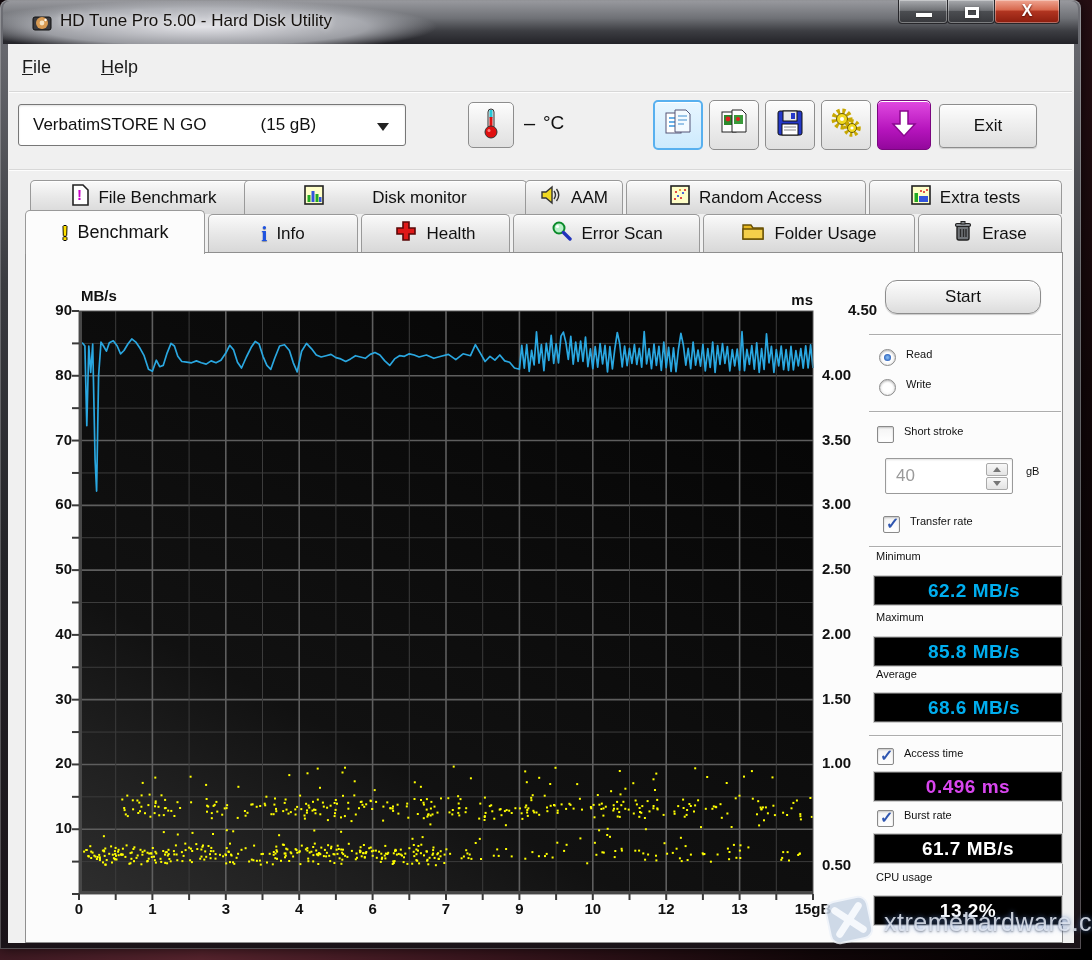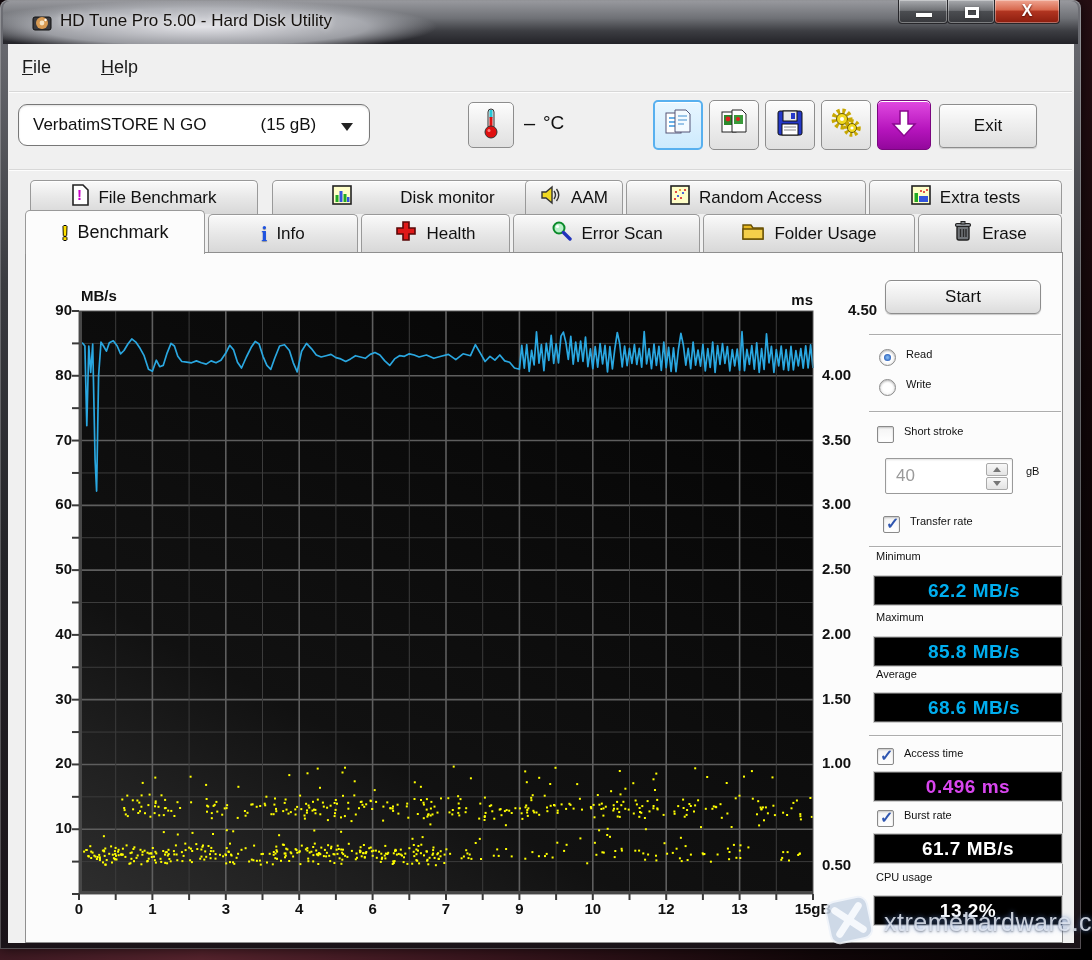--- a/index.html
+++ b/index.html
@@ -30,22 +30,22 @@
   #client-area { position:absolute; left:8px; top:44px; width:1066px; height:899px; background:#f0f0f0; }
   
   #menubar { position:absolute; left:14px; top:54px; height:32px; display:flex; gap:34px; }
   .menu-item { display:inline-block; font-size:18px; color:#1a1a1a; padding:3px 8px; cursor:default; }
   .menu-item::first-letter { text-decoration:underline; }
   #menu-divider { position:absolute; left:9px; top:91px; width:1063px; height:2px;
     border-top:1px solid #d8d8d8; border-bottom:1px solid #fdfdfd; }
   #toolbar-divider { position:absolute; left:9px; top:169px; width:1063px; height:2px;
     border-top:1px solid #d8d8d8; border-bottom:1px solid #fdfdfd; }
   
-  #drive-combo { position:absolute; left:18px; top:104px; width:352px; height:42px; background:#fff;
-    border:1px solid #777; border-radius:9px; display:flex; align-items:center; padding:0 14px;
+  #drive-combo { position:absolute; left:18px; top:104px; width:388px; height:42px; background:#fff;
+    border:1px solid #777; border-radius:3px; display:flex; align-items:center; padding:0 14px;
     box-shadow:inset 0 1px 2px rgba(0,0,0,.12); font-size:17px; color:#111; }
   #drive-combo .size { margin-left:54px; }
   .combo-arrow { position:absolute; right:16px; top:18px; width:0; height:0;
     border-left:6px solid transparent; border-right:6px solid transparent; border-top:8px solid #222; }
   .tool-button { position:absolute; border:1px solid #8d8d8d; border-radius:5px;
     background:linear-gradient(#fdfdfd,#ececec 55%,#e0e0e0); box-shadow:inset 0 1px 0 #fff;
     display:flex; align-items:center; justify-content:center; }
   #temp-button { left:468px; top:102px; width:46px; height:46px; }
   #temp-value { position:absolute; left:524px; top:112px; font-size:20px; color:#111; }
   #temp-unit  { position:absolute; left:543px; top:112px; font-size:19px; color:#111; }
@@ -70,21 +70,21 @@
   #content-panel { position:absolute; left:25px; top:252px; width:1038px; height:691px;
     background:#fcfcfc; border:1px solid #8f8f8f; z-index:5; }
   #plot-svg { position:absolute; left:45px; top:54px; }
   .axis-label { position:absolute; font-size:15px; font-weight:bold; color:#111; }
   .tick-label { position:absolute; font-size:15px; font-weight:bold; color:#111; }
   .tick-left { width:36px; text-align:right; }
   .tick-right { width:46px; text-align:left; }
   .tick-x { width:44px; text-align:center; }
   
   #start-button { position:absolute; left:859px; top:27px; width:156px; height:34px;
-    border:1px solid #8d8d8d; border-radius:6px; font-size:17px; color:#111;
+    border:1px solid #8d8d8d; border-radius:12px; font-size:17px; color:#111;
     background:linear-gradient(#fcfcfc,#ececec 55%,#dcdcdc); box-shadow:inset 0 1px 0 #fff,0 1px 1px rgba(0,0,0,.2);
     display:flex; align-items:center; justify-content:center; }
   .hsep { position:absolute; left:843px; width:192px; height:1px; background:#adadad; box-shadow:0 1px 0 #fff; }
   .ctl-label { font-size:11px; color:#111; }
   .radio { position:absolute; width:17px; height:17px; border-radius:50%;
     border:1px solid #8a8a8a; background:radial-gradient(#fff 40%,#e8e8e8); box-shadow:inset 0 1px 2px rgba(0,0,0,.25); }
   .radio .dot { display:none; position:absolute; left:4px; top:4px; width:7px; height:7px; border-radius:50%;
     background:radial-gradient(#7db4ee 15%,#2054b4 80%); }
   .radio.on .dot { display:block; }
   .checkbox { position:absolute; width:17px; height:17px; border:1px solid #8a8a8a; border-radius:2px;
@@ -233,21 +233,21 @@
   </div>
   <div id="toolbar-divider"></div>
 
   <div class="tab r1" style="left:30px;width:228px;">
     <span><svg width="18" height="22" viewBox="0 0 18 22">
           <path d="M2 1h10l5 5v15H2z" fill="#fff" stroke="#222" stroke-width="1.6"></path>
           <text x="6" y="16" font-size="15" font-weight="bold" fill="#cc00cc">!</text>
         </svg></span>
     <span>File Benchmark</span>
   </div>
-  <div class="tab r1" style="left:272px;width:283px;gap:48px;">
+  <div class="tab r1" style="left:244px;width:283px;gap:48px;">
     <span><svg width="20" height="20" viewBox="0 0 20 20">
           <rect x="1" y="1" width="18" height="18" fill="#ffffc8" stroke="#222" stroke-width="1.6"></rect>
           <rect x="3.5" y="10" width="3" height="7" fill="#22aa22"></rect>
           <rect x="7.5" y="6" width="3" height="11" fill="#3355dd"></rect>
           <rect x="11.5" y="9" width="3" height="8" fill="#22aa22"></rect>
           <rect x="15" y="12" width="2.5" height="5" fill="#3355dd"></rect>
         </svg></span>
     <span>Disk monitor</span>
   </div>
   <div class="tab r1" style="left:525px;width:98px;">

